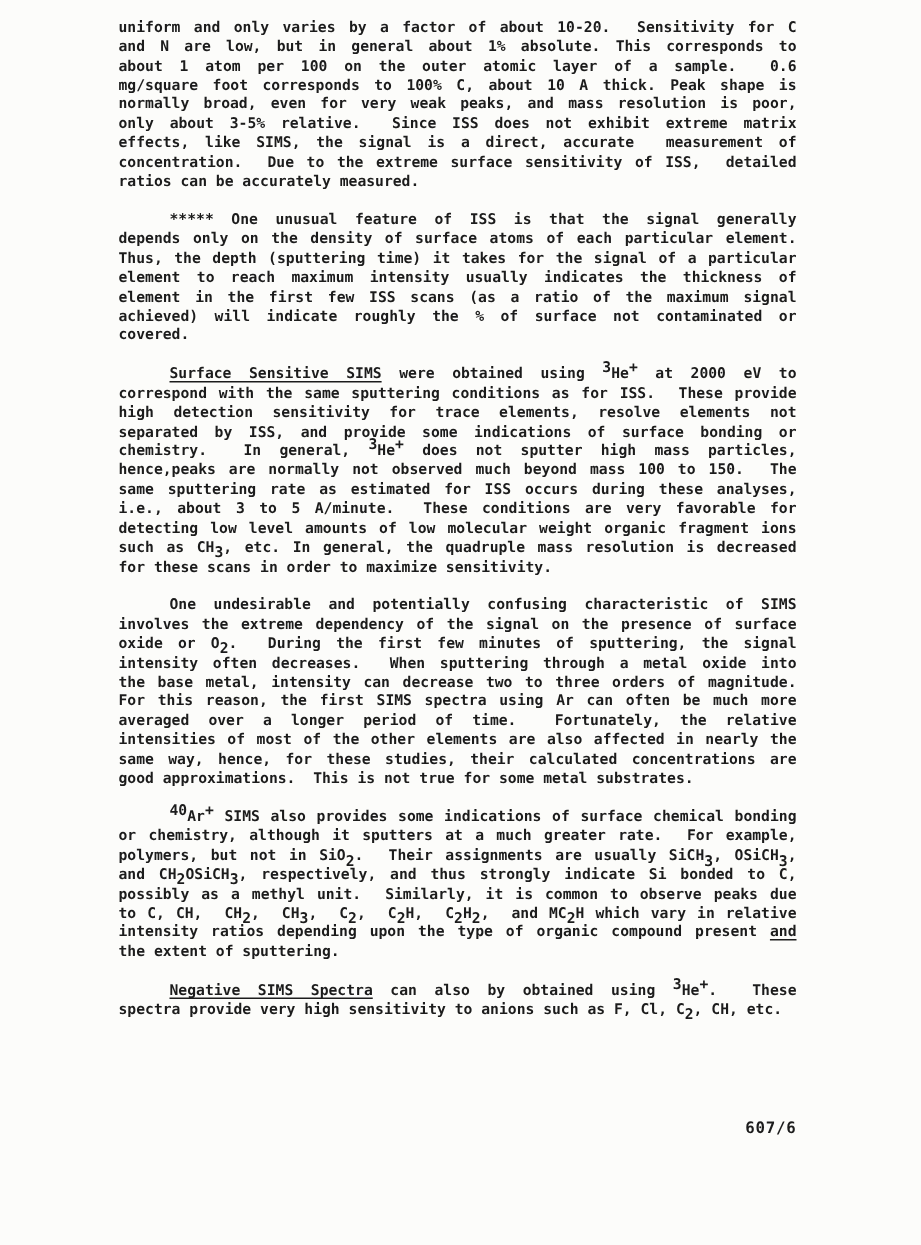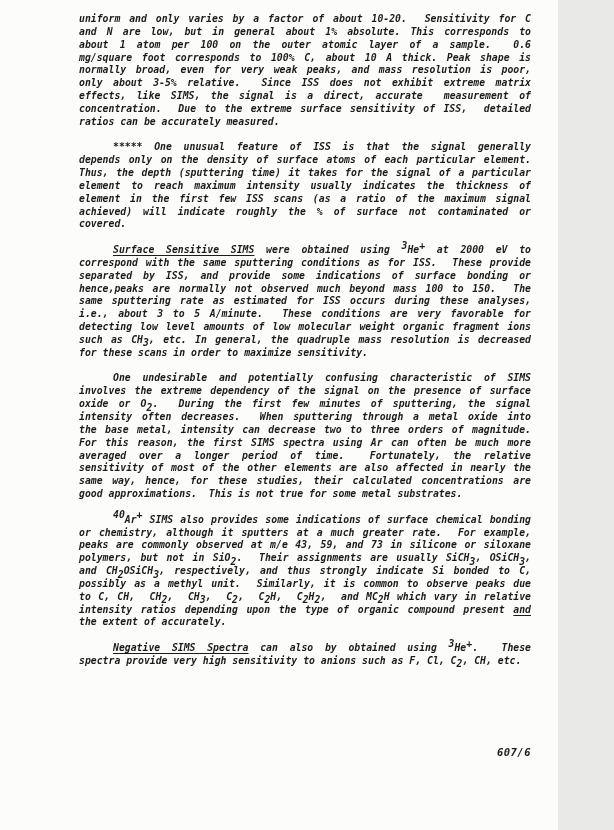--- a/index.html
+++ b/index.html
@@ -2,28 +2,27 @@
 <html><head>
 <meta charset="utf-8">
 <style>
   html, body {
     margin: 0;
     padding: 0;
     background: #e9e9e7;
   }
   .page {
     position: relative;
-    width: 558px;
+    width: 614px;
     height: 830px;
     background: #fcfcfa;
     overflow: hidden;
     font-family: "DejaVu Sans Mono", "Liberation Mono", monospace;
     font-weight: bold;
     color: #1c1c1c;
-    font-style: italic;
   }
   .text-block {
     position: absolute;
     left: 79px;
     top: 13px;
     width: 452px;
   }
   .paragraph {
     margin: 0 0 12.8px 0;
   }
@@ -86,50 +85,51 @@
         <div class="line"><span>depends only on the density of surface atoms of each particular element.</span></div>
         <div class="line"><span>Thus, the depth (sputtering time) it takes for the signal of a particular</span></div>
         <div class="line"><span>element to reach maximum intensity usually indicates the thickness of</span></div>
         <div class="line"><span>element in the first few ISS scans (as a ratio of the maximum signal</span></div>
         <div class="line"><span>achieved) will indicate roughly the % of surface not contaminated or</span></div>
         <div class="line last"><span>covered.</span></div>
       </div>
       <div class="paragraph">
         <div class="line indent"><span class="u">Surface Sensitive SIMS</span><span> were obtained using </span><span class="sup">3</span><span>He</span><span class="sup">+</span><span> at 2000 eV to</span></div>
         <div class="line"><span>correspond with the same sputtering conditions as for ISS.&nbsp; These provide</span></div>
+        <div class="line"><span>high detection sensitivity for trace elements, resolve elements not</span></div>
         <div class="line"><span>separated by ISS, and provide some indications of surface bonding or</span></div>
+        <div class="line"><span>chemistry.&nbsp; In general, </span><span class="sup">3</span><span>He</span><span class="sup">+</span><span> does not sputter high mass particles,</span></div>
         <div class="line"><span>hence,peaks are normally not observed much beyond mass 100 to 150.&nbsp; The</span></div>
         <div class="line"><span>same sputtering rate as estimated for ISS occurs during these analyses,</span></div>
         <div class="line"><span>i.e., about 3 to 5 A/minute.&nbsp; These conditions are very favorable for</span></div>
         <div class="line"><span>detecting low level amounts of low molecular weight organic fragment ions</span></div>
         <div class="line"><span>such as CH</span><span class="sub">3</span><span>, etc. In general, the quadruple mass resolution is decreased</span></div>
         <div class="line last"><span>for these scans in order to maximize sensitivity.</span></div>
       </div>
       <div class="paragraph">
         <div class="line indent"><span>One undesirable and potentially confusing characteristic of SIMS</span></div>
         <div class="line"><span>involves the extreme dependency of the signal on the presence of surface</span></div>
         <div class="line"><span>oxide or O</span><span class="sub">2</span><span>.&nbsp; During the first few minutes of sputtering, the signal</span></div>
         <div class="line"><span>intensity often decreases.&nbsp; When sputtering through a metal oxide into</span></div>
         <div class="line"><span>the base metal, intensity can decrease two to three orders of magnitude.</span></div>
         <div class="line"><span>For this reason, the first SIMS spectra using Ar can often be much more</span></div>
         <div class="line"><span>averaged over a longer period of time.&nbsp; Fortunately, the relative</span></div>
-        <div class="line"><span>sensitivity of most of the other elements are also affected in nearly the</span></div>
+        <div class="line"><span>intensities of most of the other elements are also affected in nearly the</span></div>
         <div class="line"><span>same way, hence, for these studies, their calculated concentrations are</span></div>
         <div class="line last"><span>good approximations.&nbsp; This is not true for some metal substrates.</span></div>
       </div>
       <div class="paragraph">
         <div class="line indent"><span class="sup">40</span><span>Ar</span><span class="sup">+</span><span> SIMS also provides some indications of surface chemical bonding</span></div>
         <div class="line"><span>or chemistry, although it sputters at a much greater rate.&nbsp; For example,</span></div>
-        <div class="line"><span>peaks are commonly observed at m/e 43, 59, and 73 in silicone or siloxane</span></div>
         <div class="line"><span>polymers, but not in SiO</span><span class="sub">2</span><span>.&nbsp; Their assignments are usually SiCH</span><span class="sub">3</span><span>, OSiCH</span><span class="sub">3</span><span>,</span></div>
         <div class="line"><span>and CH</span><span class="sub">2</span><span>OSiCH</span><span class="sub">3</span><span>, respectively, and thus strongly indicate Si bonded to C,</span></div>
         <div class="line"><span>possibly as a methyl unit.&nbsp; Similarly, it is common to observe peaks due</span></div>
         <div class="line"><span>to C, CH,&nbsp; CH</span><span class="sub">2</span><span>,&nbsp; CH</span><span class="sub">3</span><span>,&nbsp; C</span><span class="sub">2</span><span>,&nbsp; C</span><span class="sub">2</span><span>H,&nbsp; C</span><span class="sub">2</span><span>H</span><span class="sub">2</span><span>,&nbsp; and MC</span><span class="sub">2</span><span>H which vary in relative</span></div>
         <div class="line"><span>intensity ratios depending upon the type of organic compound present </span><span class="u">and</span></div>
-        <div class="line last"><span>the extent of accurately.</span></div>
+        <div class="line last"><span>the extent of sputtering.</span></div>
       </div>
       <div class="paragraph">
         <div class="line indent"><span class="u">Negative SIMS Spectra</span><span> can also by obtained using </span><span class="sup">3</span><span>He</span><span class="sup">+</span><span>.&nbsp; These</span></div>
         <div class="line last"><span>spectra provide very high sensitivity to anions such as F, Cl, C</span><span class="sub">2</span><span>, CH, etc.</span></div>
       </div>
     </div>
   <div class="page-num">607/6</div>
 </div>
 
 </body></html>

